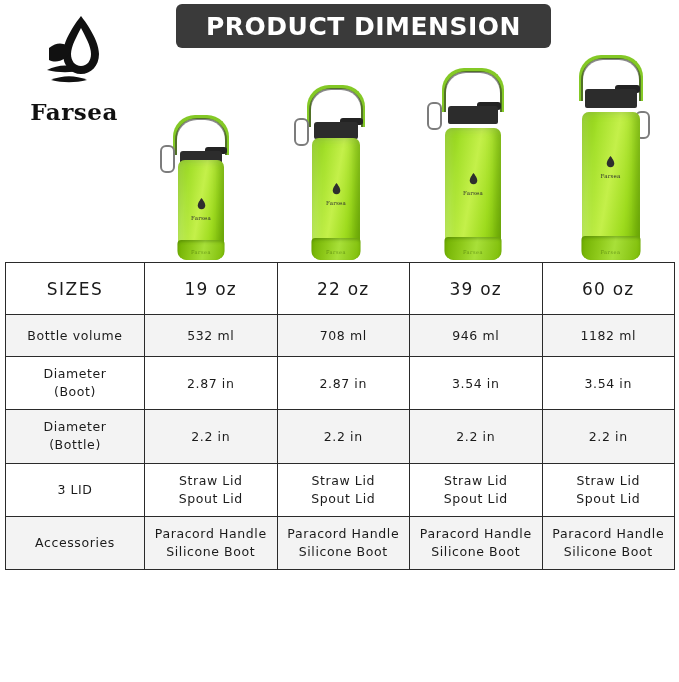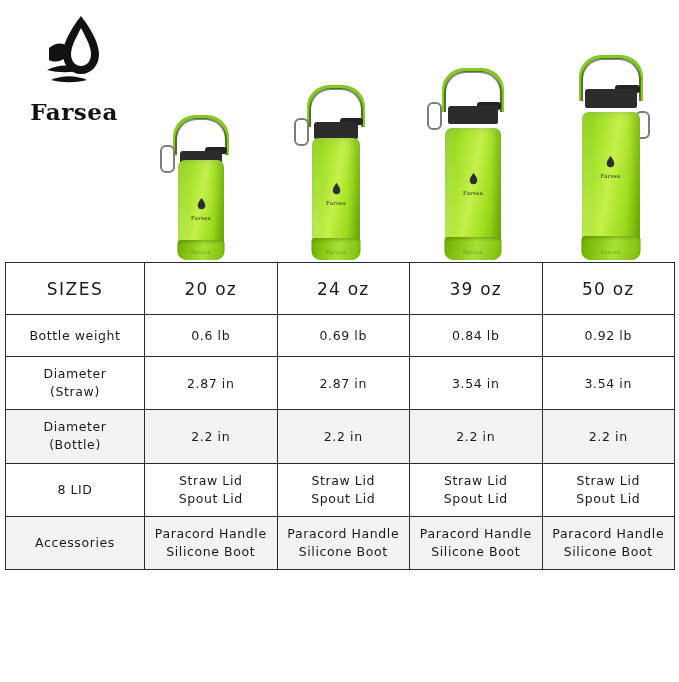--- a/index.html
+++ b/index.html
@@ -220,20 +220,23 @@
   <div class="brand">
     <svg class="logo" viewBox="0 0 66 80">
       <path d="M40 2 C40 2 22 24 22 40 C22 52 30 60 40 60 C50 60 58 52 58 40 C58 24 40 2 40 2 Z M40 14 C44 22 50 32 50 40 C50 47 46 52 40 52 C34 52 30 47 30 40 C30 32 36 22 40 14 Z" fill="#111"></path>
       <path d="M8 34 C18 26 26 30 30 36 C26 46 16 50 8 46 Z" fill="#111"></path>
       <path d="M6 56 C18 50 30 50 42 56 C30 59 18 59 6 56 Z" fill="#111"></path>
       <path d="M10 66 C22 61 34 61 46 66 C34 69 22 69 10 66 Z" fill="#111"></path>
     </svg>
     <div class="brand-name">Farsea</div>
   </div>
 
+  <div class="header-banner">
+    <div class="title">PRODUCT DIMENSION</div>
+  </div>
 
   <div class="bottles">
 
     <div class="bottle-slot" style="left:0px; width:130px;">
       <div class="bottle" style="width:110px; height:157px;">
         <div class="paracord" style="width:56px; height:40px; top:12px;"></div>
         <div class="carabiner" style="left:14px; top:42px;"></div>
         <div class="spout" style="left:59px; top:44px; width:22px; height:7px;"></div>
         <div class="neck" style="top:48px; width:42px; height:16px;"></div>
         <div class="body" style="width:46px; height:100px;"></div>
@@ -312,60 +315,60 @@
     <colgroup>
       <col class="col-label">
         <col class="col-size">
         <col class="col-size">
         <col class="col-size">
         <col class="col-size">
     </colgroup>
     <tbody>
       <tr class="head h-tall">
         <td class="rowhead">SIZES</td>
-        <td>20 oz</td>
-        <td>24 oz</td>
+        <td>19 oz</td>
+        <td>22 oz</td>
         <td>39 oz</td>
-        <td>50 oz</td>
-      </tr>
-
-
-      <tr class="h-mid">
-        <td class="rowhead">Bottle weight</td>
-        <td>0.6 lb</td>
-        <td>0.69 lb</td>
-        <td>0.84 lb</td>
-        <td>0.92 lb</td>
-      </tr>
+        <td>60 oz</td>
+      </tr>
+
+      <tr class="shade h-mid">
+        <td class="rowhead">Bottle volume</td>
+        <td>532 ml</td>
+        <td>708 ml</td>
+        <td>946 ml</td>
+        <td>1182 ml</td>
+      </tr>
+
 
 
       <tr class="h-tall">
         <td class="rowhead cell-two-line">
           <span>Diameter</span>
-          <span>(Straw)</span>
+          <span>(Boot)</span>
         </td>
         <td>2.87 in</td>
         <td>2.87 in</td>
         <td>3.54 in</td>
         <td>3.54 in</td>
       </tr>
 
       <tr class="shade h-tall">
         <td class="rowhead cell-two-line">
           <span>Diameter</span>
           <span>(Bottle)</span>
         </td>
         <td>2.2 in</td>
         <td>2.2 in</td>
         <td>2.2 in</td>
         <td>2.2 in</td>
       </tr>
 
       <tr class="h-tall">
-        <td class="rowhead">8 LID</td>
+        <td class="rowhead">3 LID</td>
         <td class="cell-two-line">
           <span>Straw Lid</span>
           <span>Spout Lid</span>
         </td>
         <td class="cell-two-line">
           <span>Straw Lid</span>
           <span>Spout Lid</span>
         </td>
         <td class="cell-two-line">
           <span>Straw Lid</span>

